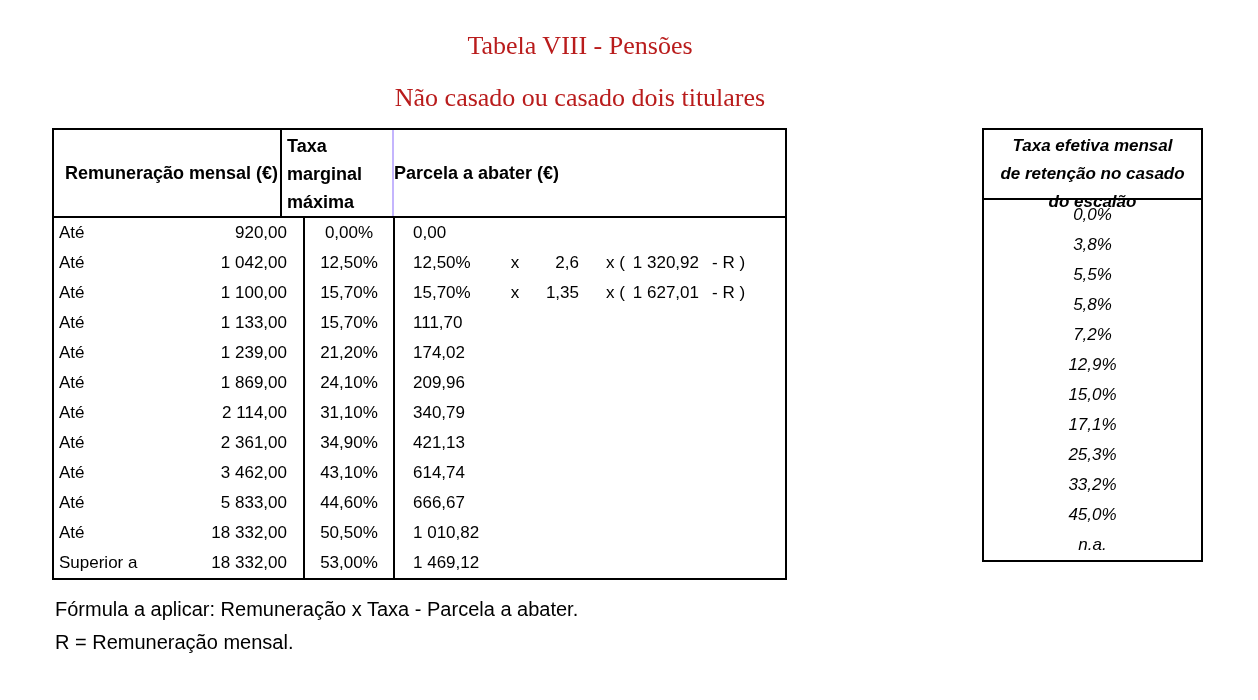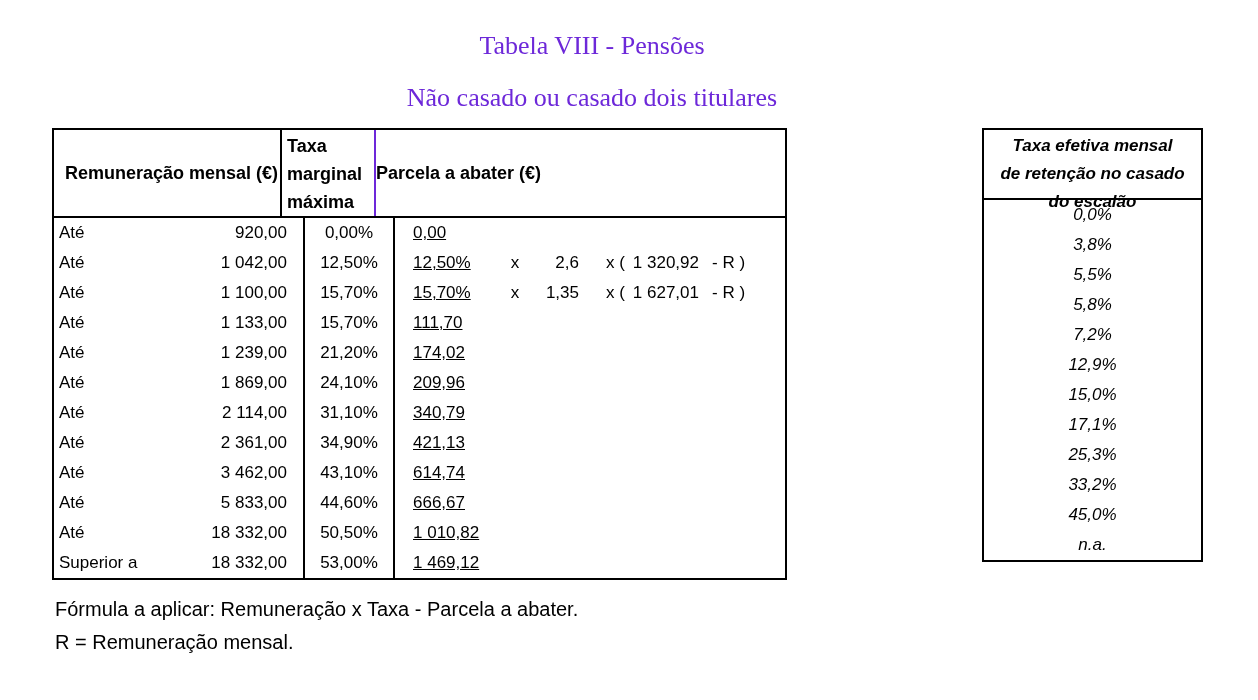--- a/index.html
+++ b/index.html
@@ -2,40 +2,40 @@
 <html><head>
 <meta charset="utf-8">
 <style>
   html,body{margin:0;padding:0;background:#fff;}
   .page{
     position:relative;width:1258px;height:700px;background:#ffffff;
     font-family:"Liberation Sans",sans-serif;color:#000;overflow:hidden;
   }
   .title,.subtitle{
     position:absolute;left:0;width:1160px;text-align:center;
-    font-family:"Liberation Serif",serif;font-size:26px;color:#6d28d9;margin-left:12px;
+    font-family:"Liberation Serif",serif;font-size:26px;color:#b91c1c;
   }
   .title{top:31px;}
   .subtitle{top:83px;}
 
   
   .mtable{
     position:absolute;left:52px;top:128px;width:735px;
     border:2px solid #000;box-sizing:border-box;background:#fff;
   }
   .mheader{display:flex;height:86px;border-bottom:2px solid #000;font-weight:bold;font-size:18px;}
   .hc1{width:228px;border-right:2px solid #000;box-sizing:border-box;display:flex;align-items:center;padding-left:11px;}
-  .hc2{width:94px;border-right:2px solid #6d28d9;box-sizing:border-box;padding:2px 0 0 5px;line-height:28px;}
+  .hc2{width:112px;border-right:2px solid #c4b5fd;box-sizing:border-box;padding:2px 0 0 5px;line-height:28px;}
   .hc2 span{display:block;}
   .hc3{flex:1;display:flex;align-items:center;}
   .mrow{display:flex;height:30px;font-size:17px;}
   .c1{width:251px;border-right:2px solid #000;box-sizing:border-box;display:flex;justify-content:space-between;align-items:center;padding:0 16px 0 5px;}
   .c2{width:90px;border-right:2px solid #000;box-sizing:border-box;display:flex;align-items:center;justify-content:center;}
   .c3{flex:1;display:flex;align-items:center;padding-left:18px;white-space:pre;}
-  .fv{display:inline-block;width:80px;text-decoration:underline;}
+  .fv{display:inline-block;width:80px;}
   .fx1{display:inline-block;width:44px;text-align:center;}
   .ff{display:inline-block;width:42px;text-align:right;}
   .fx2{display:inline-block;width:46px;text-align:right;}
   .fb{display:inline-block;width:74px;text-align:right;}
   .ft{display:inline-block;margin-left:13px;}
 
   
   .etable{
     position:absolute;left:982px;top:128px;width:221px;
     border:2px solid #000;box-sizing:border-box;background:#fff;

